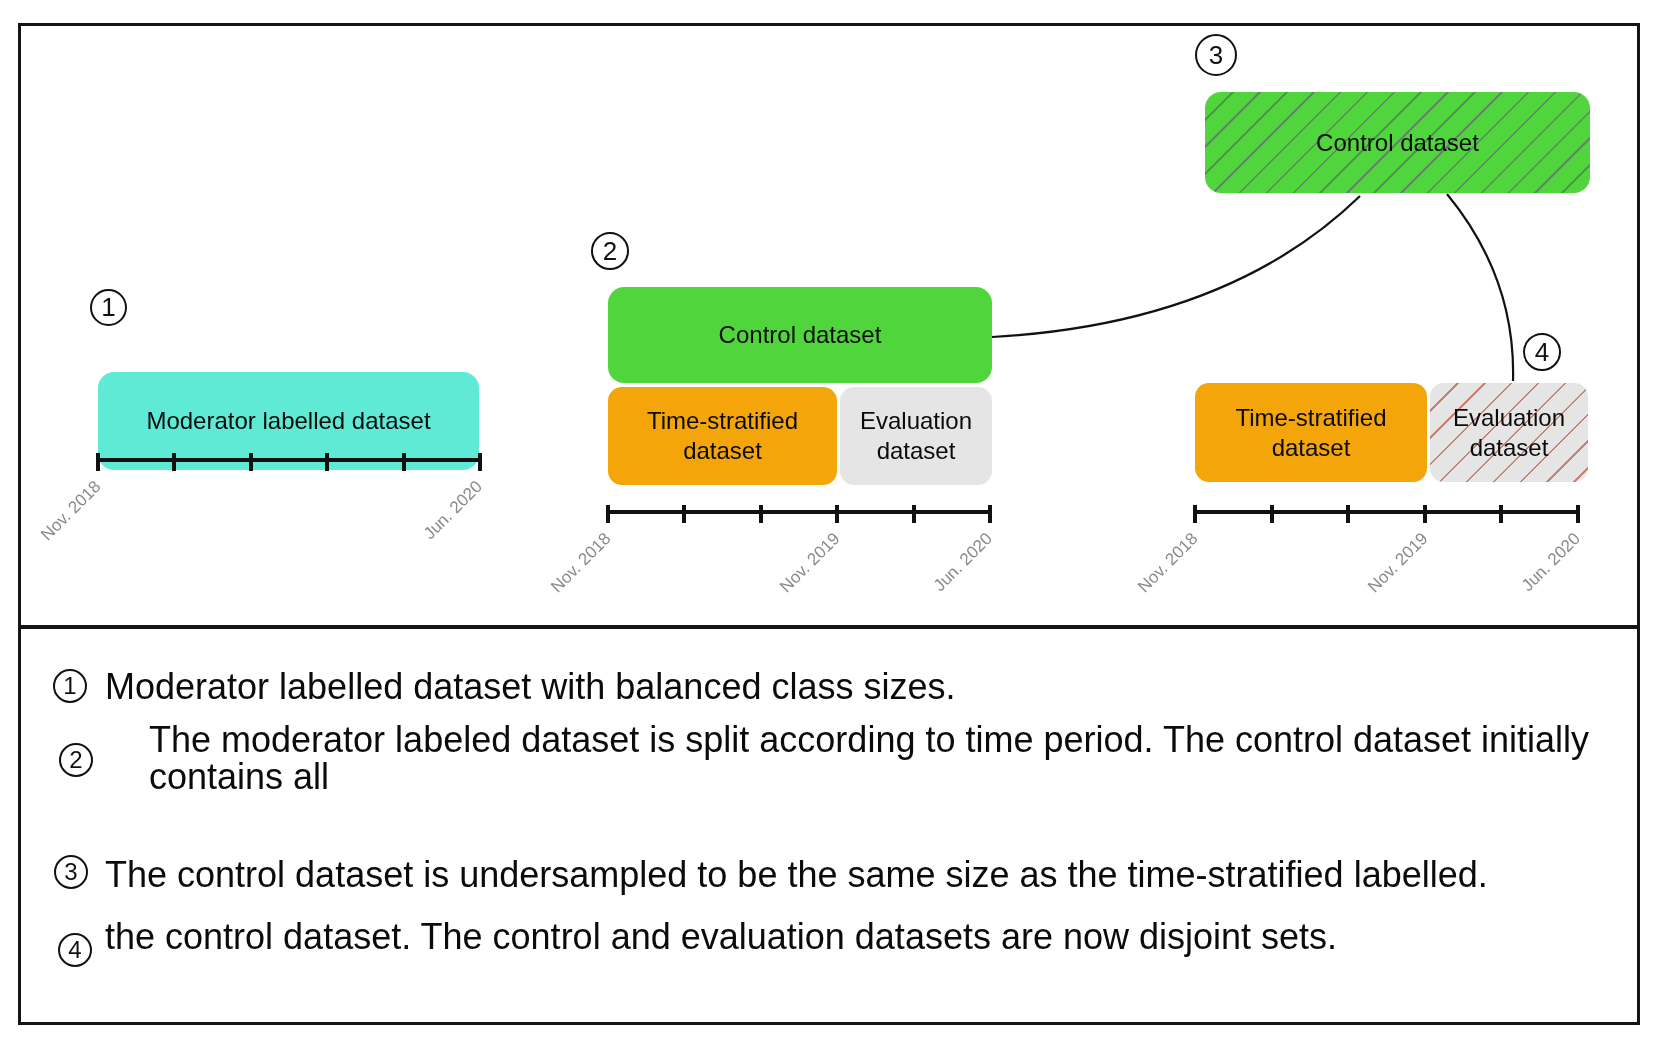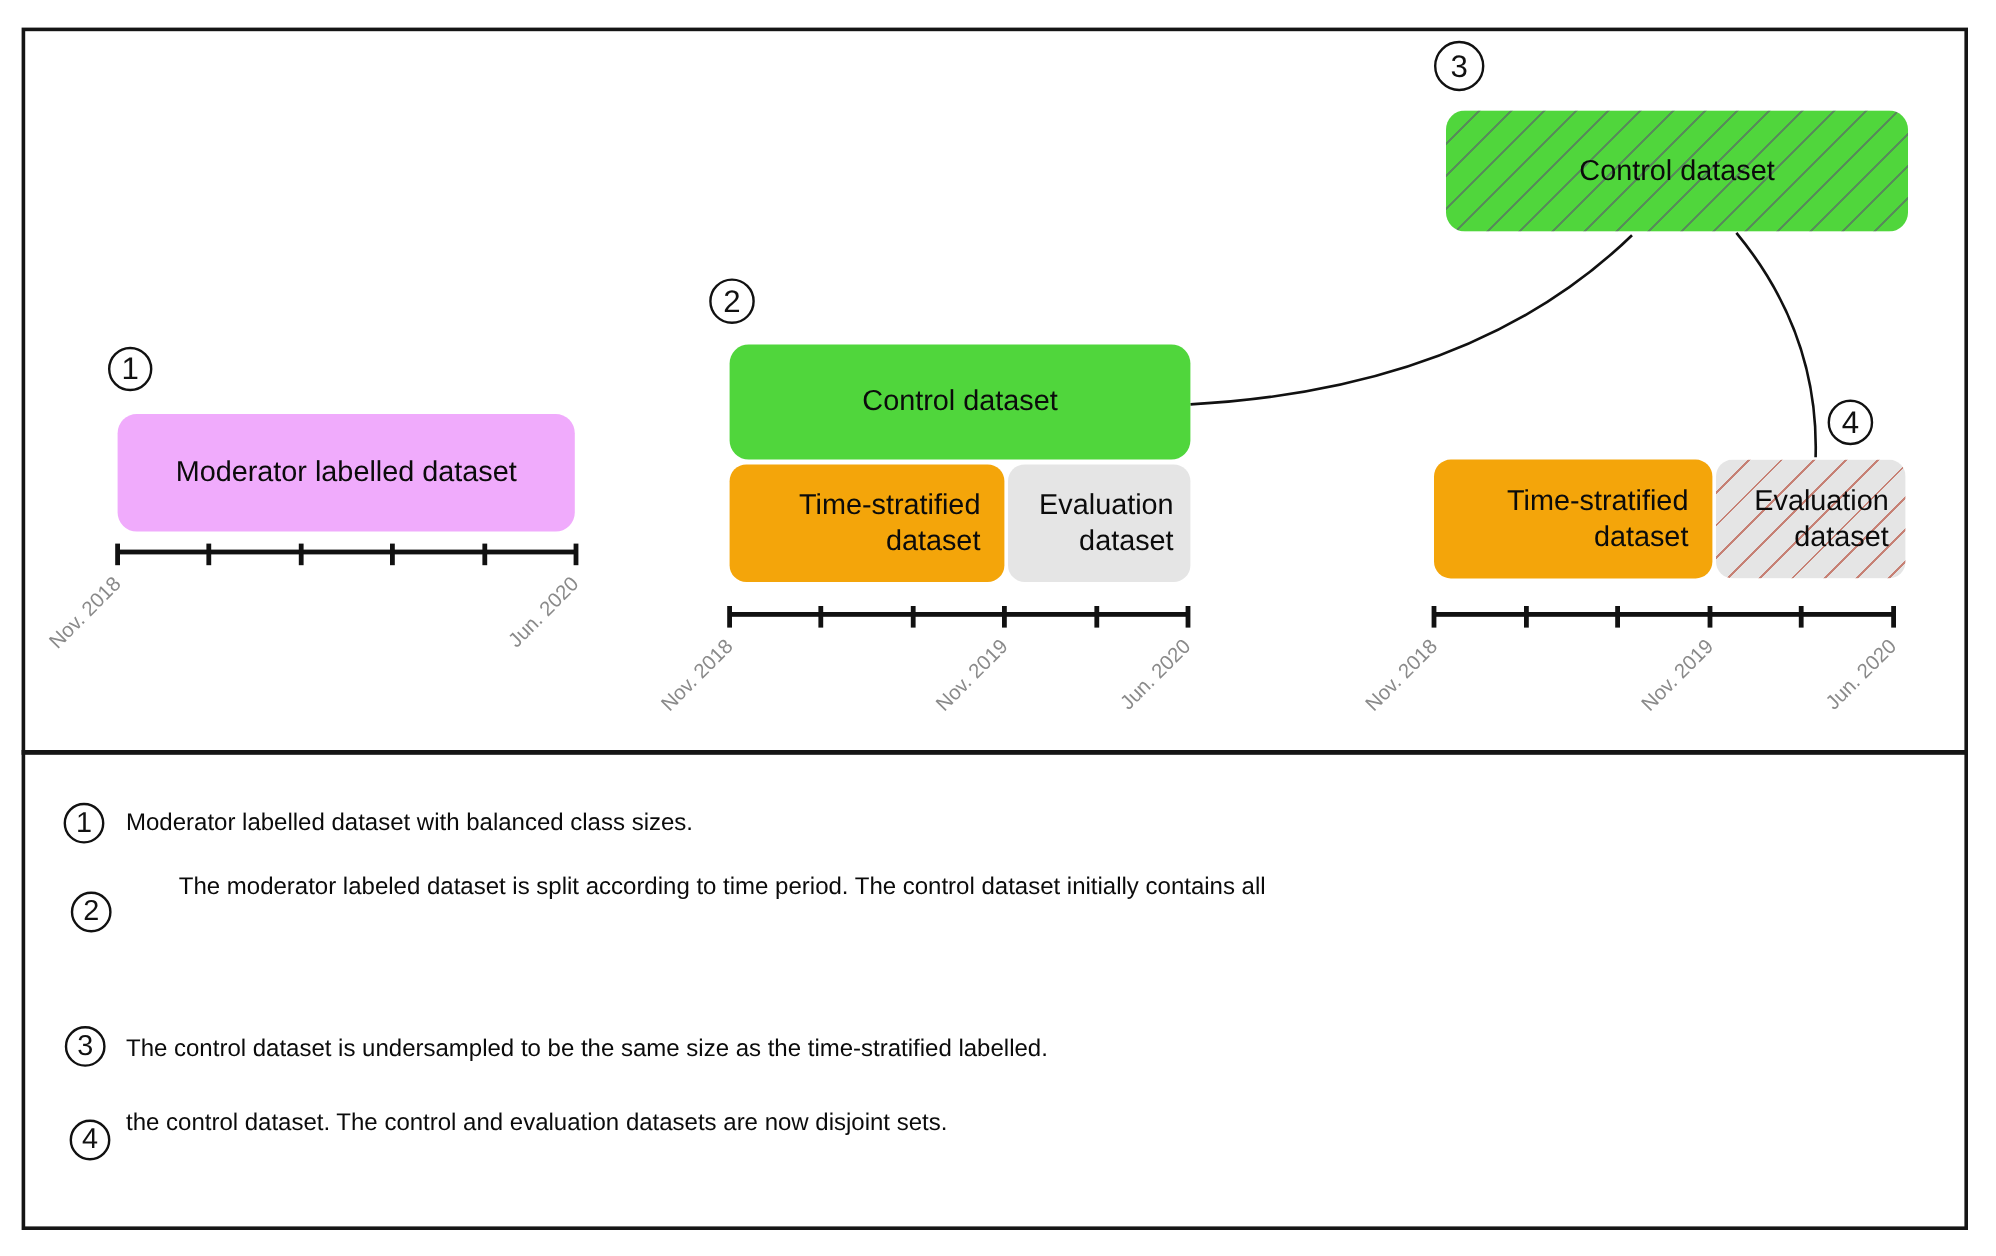--- a/index.html
+++ b/index.html
@@ -7,40 +7,40 @@
           font-family:"Liberation Sans","DejaVu Sans",sans-serif;overflow:hidden;}
   .frame{position:absolute;left:18px;top:23px;width:1622px;height:1002px;
          border:3px solid #151515;box-sizing:border-box;}
   .divider{position:absolute;left:18px;top:625px;width:1622px;height:0;
            border-top:4px solid #151515;}
   .badge{position:absolute;border:2.5px solid #111;border-radius:50%;
          display:flex;align-items:center;justify-content:center;
          font-size:26px;color:#111;box-sizing:border-box;background:#fff0;}
   .dbox{position:absolute;display:flex;align-items:center;justify-content:center;
         text-align:center;color:#0b0b0b;font-size:24px;line-height:1.25;box-sizing:border-box;}
-  .r16{border-radius:16px;} .r14{border-radius:14px;text-align:right;}
-  .pink{background:#f0abfc;}
+  .r16{border-radius:16px;} .r14{border-radius:14px;}
+  .pink{background:#5eead4;margin-top:27px;}
   .green{background:#50D63C;}
   .orange{background:#F4A50A;}
   .blue{background:#e5e5e5;}
   .hatch-green{background-image:repeating-linear-gradient(135deg,
       rgba(92,82,112,0.55) 0,rgba(92,82,112,0.55) 1.8px,transparent 1.8px,transparent 19px);}
   .hatch-blue{background-image:repeating-linear-gradient(135deg,
       rgba(178,62,42,0.6) 0,rgba(178,62,42,0.6) 1.6px,transparent 1.6px,transparent 19px);}
   .timeline{position:absolute;height:0;border-top:4px solid #111;}
   .tick{position:absolute;top:-9px;width:4px;height:18px;background:#111;
         transform:translateX(-50%);}
   .tlabel{position:absolute;top:12px;width:0;height:0;}
   .tlabel>span{position:absolute;right:0;top:0;white-space:nowrap;
         transform:rotate(-45deg);transform-origin:100% 50%;
         color:#8A8A8A;font-size:17px;}
   .connector{position:absolute;left:0;top:0;pointer-events:none;}
   .legend-row-badge{position:absolute;width:34px;height:34px;font-size:24px;}
   .legend-text{position:absolute;left:105px;width:1510px;color:#0b0b0b;
-        font-size:20px;line-height:37px;}
+        font-size:36px;line-height:37px;}
 </style>
 </head>
 <body>
 
 <div class="canvas">
 
   <div class="frame"></div>
   <div class="divider"></div>
 
   <svg class="connector" width="1663" height="1047" viewBox="0 0 1663 1047">

